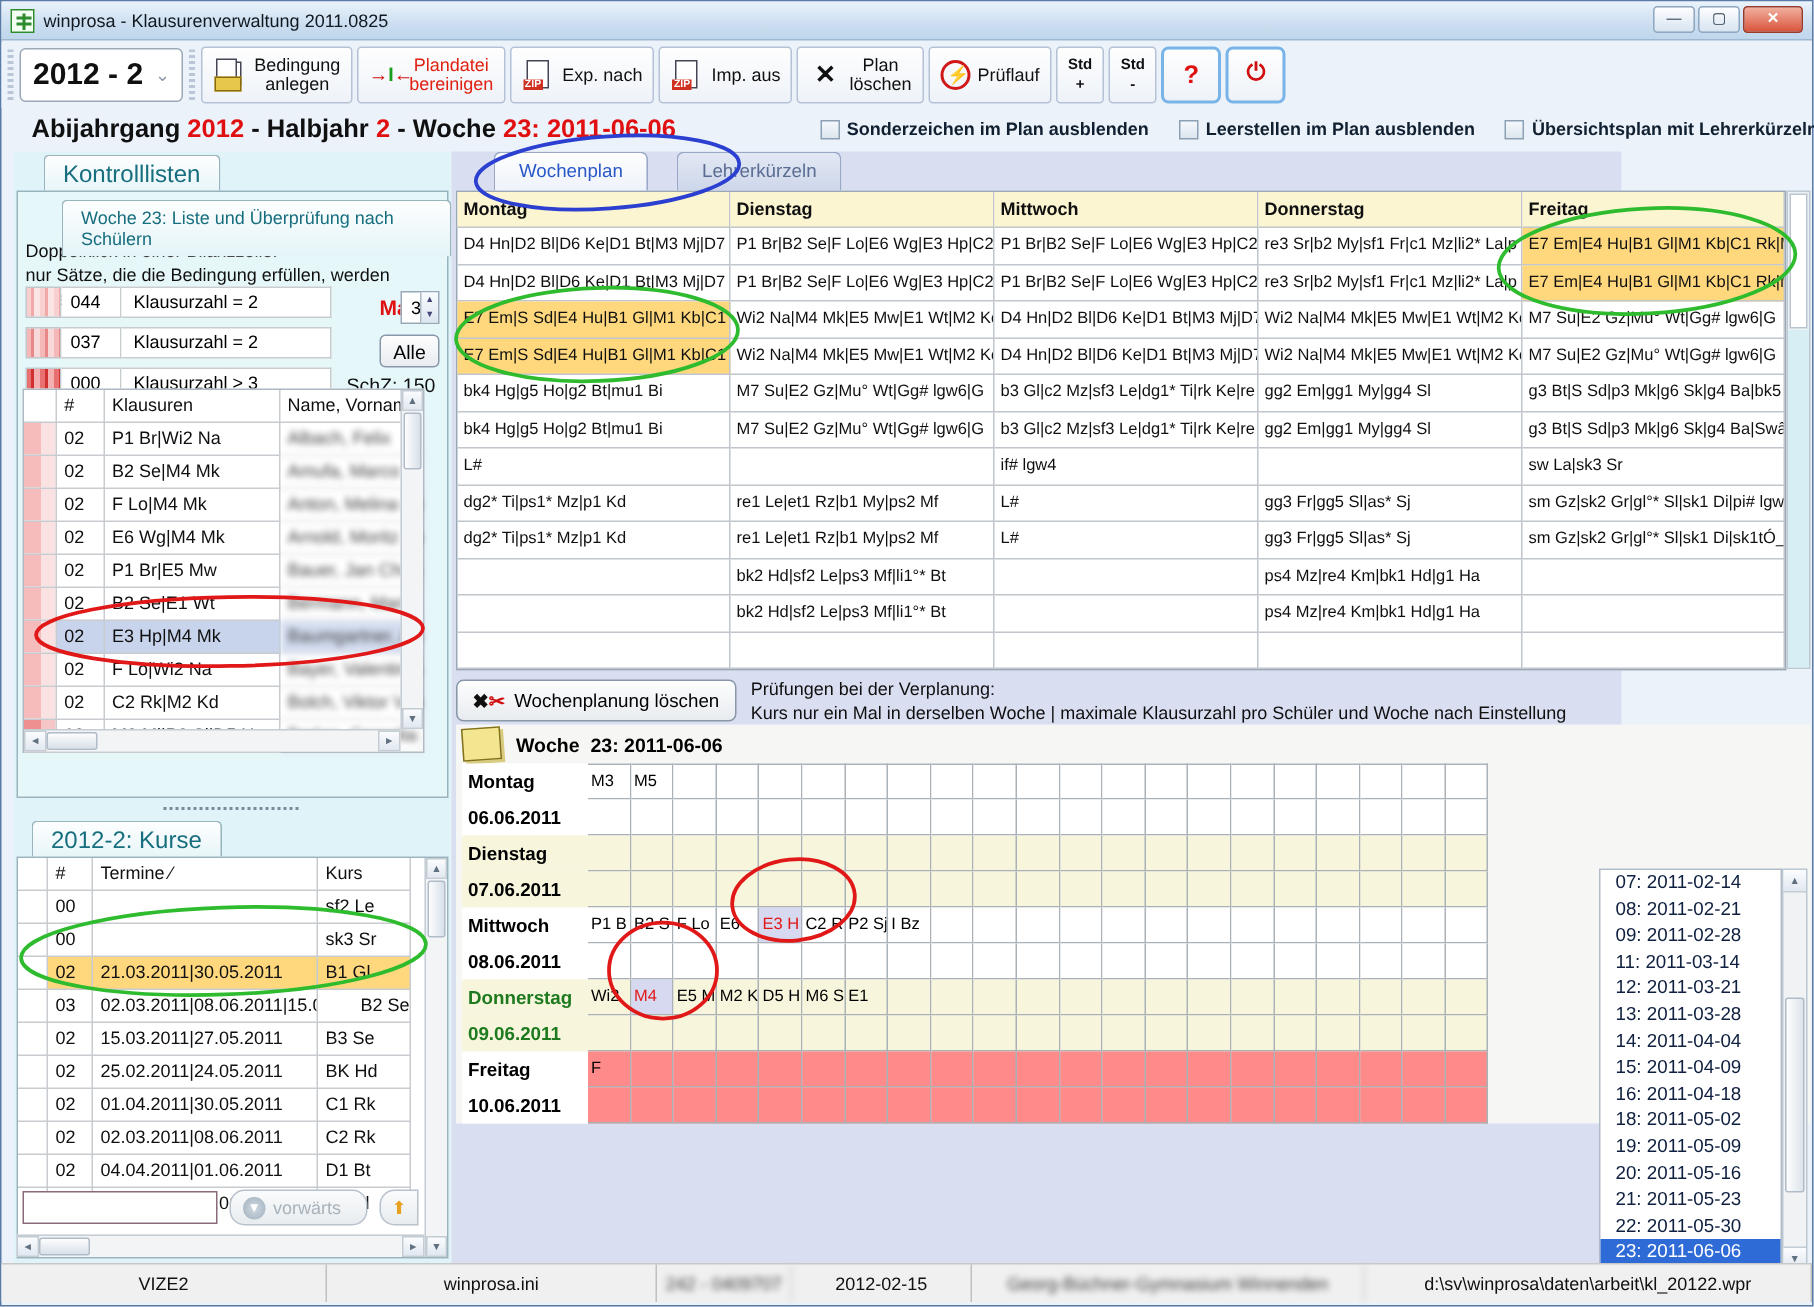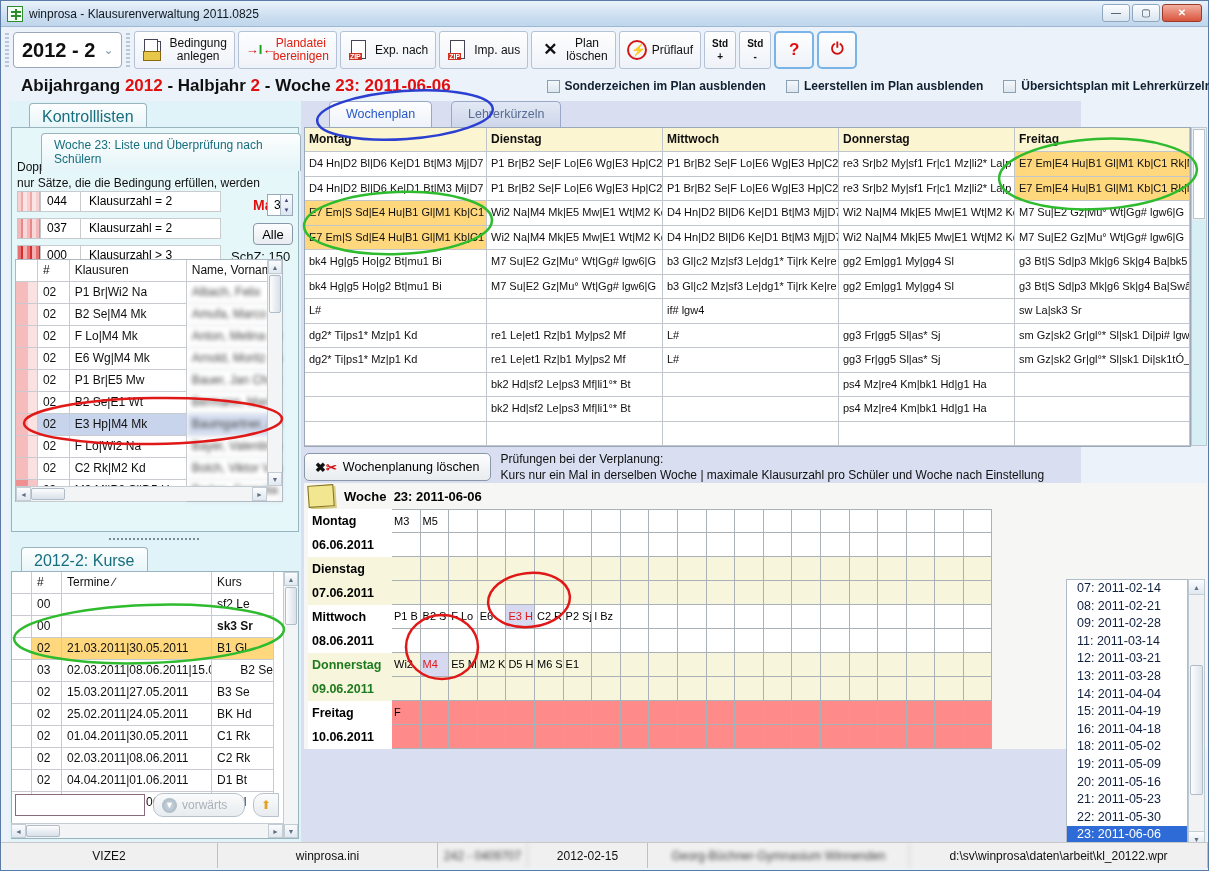--- a/index.html
+++ b/index.html
@@ -365,21 +365,21 @@
         <div class="grid" style="display: flex;">
           <div class="gcell" style="width: 20px;"></div>
           <div class="gcell" style="width: 30px;">00</div>
           <div class="gcell" style="width: 150px;"></div>
           <div class="gcell" style="width: 62px;">sf2 Le</div>
         </div>
         <div class="grid" style="display: flex;">
           <div class="gcell" style="width: 20px;"></div>
           <div class="gcell" style="width: 30px;">00</div>
           <div class="gcell" style="width: 150px;"></div>
-          <div class="gcell" style="width: 62px; font-weight: bold;">sk3 Sr</div>
+          <div class="gcell" style="width: 62px;">sk3 Sr</div>
         </div>
         <div class="grid" style="display: flex;">
           <div class="gcell" style="width: 20px;"></div>
           <div class="gcell rowhl" style="width: 30px;">02</div>
           <div class="gcell rowhl" style="width: 150px;">21.03.2011|30.05.2011</div>
           <div class="gcell rowhl" style="width: 62px;">B1 Gl</div>
         </div>
         <div class="grid" style="display: flex;">
           <div class="gcell" style="width: 20px;"></div>
           <div class="gcell" style="width: 30px;">03</div>
@@ -807,21 +807,21 @@
           </div>
         </div>
       <div id="weeklist">
           <div class="wli">07: 2011-02-14</div>
           <div class="wli">08: 2011-02-21</div>
           <div class="wli">09: 2011-02-28</div>
           <div class="wli">11: 2011-03-14</div>
           <div class="wli">12: 2011-03-21</div>
           <div class="wli">13: 2011-03-28</div>
           <div class="wli">14: 2011-04-04</div>
-          <div class="wli">15: 2011-04-19</div>
+          <div class="wli">15: 2011-04-09</div>
           <div class="wli">16: 2011-04-18</div>
           <div class="wli">18: 2011-05-02</div>
           <div class="wli">19: 2011-05-09</div>
           <div class="wli">20: 2011-05-16</div>
           <div class="wli">21: 2011-05-23</div>
           <div class="wli">22: 2011-05-30</div>
           <div class="wli sel">23: 2011-06-06</div>
           <div class="wli">26: 2011-06-27</div>
         </div>
       <div id="wlscroll">

